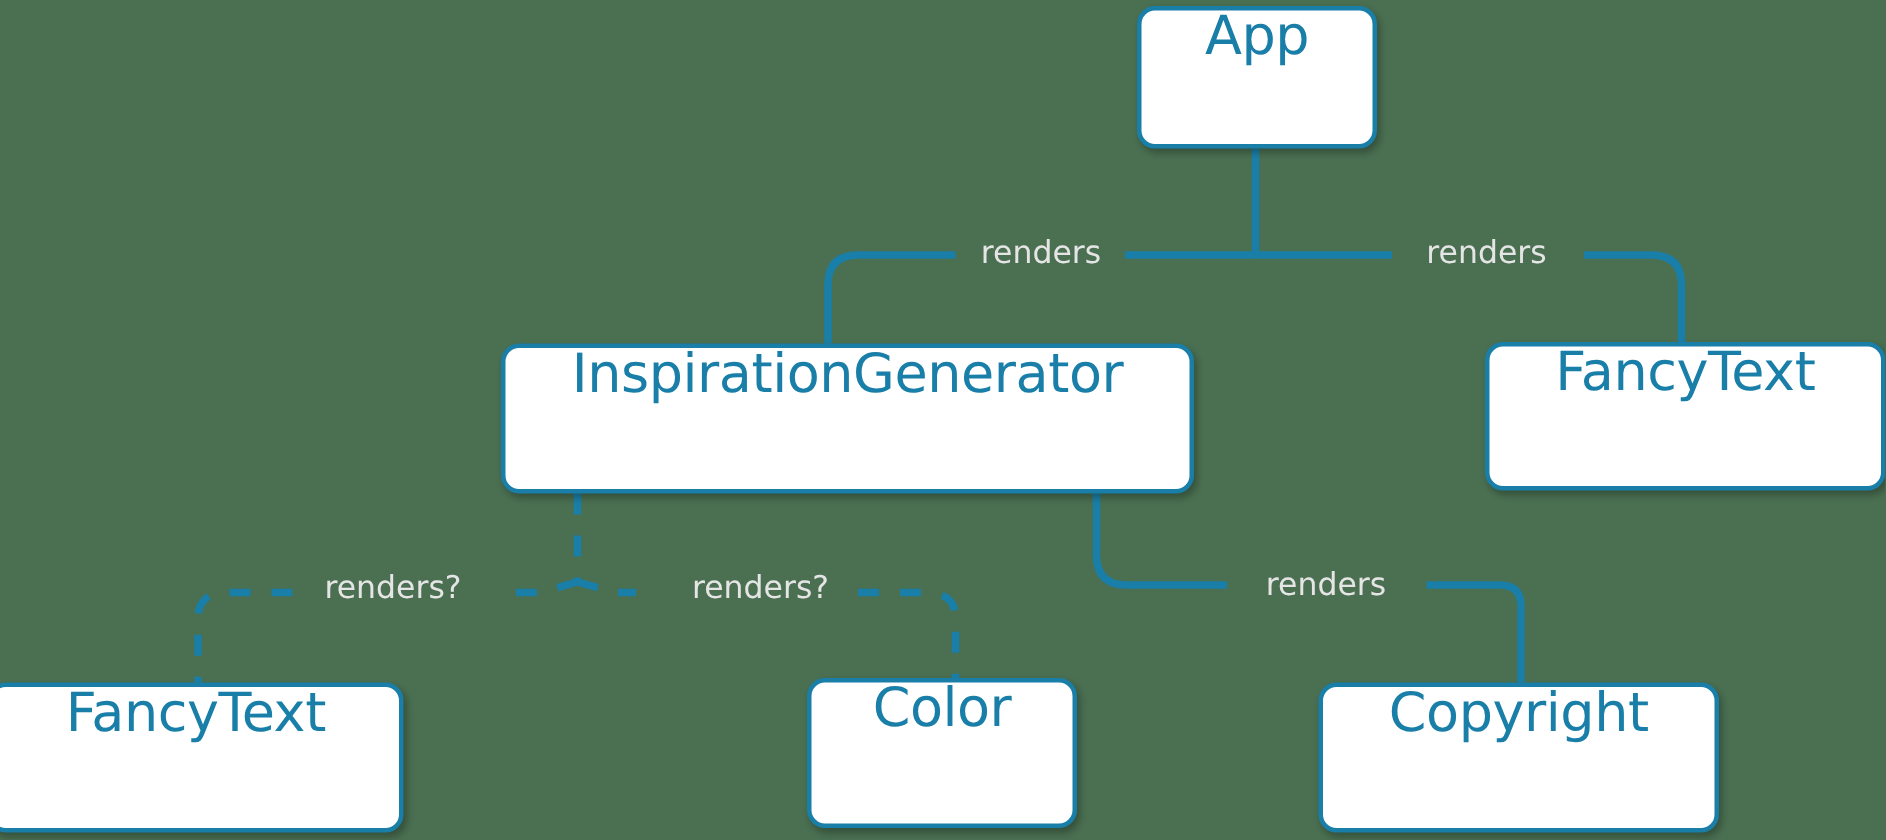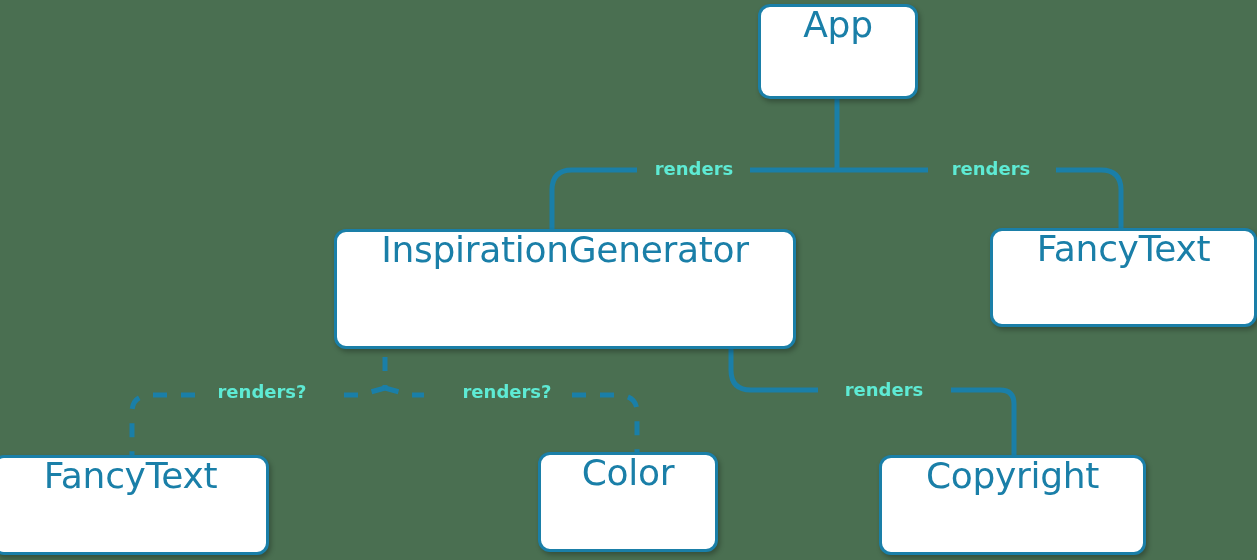--- a/index.html
+++ b/index.html
@@ -36,23 +36,23 @@
   .node-label {
     color: #1a7fa8;
     font-size: 36px;
     font-weight: 400;
     letter-spacing: -0.3px;
     white-space: nowrap;
     line-height: 1;
   }
   .edge-label {
     position: absolute;
-    color: #5eead4;
-    font-size: 18px;
-    font-weight: 700;
+    color: #e5e5e5;
+    font-size: 21px;
+    font-weight: 400;
     white-space: nowrap;
     line-height: 1;
     transform: translate(-50%, -50%);
   }
 </style>
 </head>
 <body>
 
 <div id="diagram-root">
 
@@ -86,21 +86,21 @@
   <div class="edge-label" style="left:694px; top:169px;">renders</div>
   <div class="edge-label" style="left:991px; top:169px;">renders</div>
   <div class="edge-label" style="left:262px; top:392px;">renders?</div>
   <div class="edge-label" style="left:507px; top:392px;">renders?</div>
   <div class="edge-label" style="left:884px; top:390px;">renders</div>
 
   <div class="node" style="left:758px; top:4px; width:160px; height:95px;">
     <span class="node-label">App</span>
   </div>
 
-  <div class="node" style="left:334px; top:229px; width:462px; height:120px;">
+  <div class="node" style="left:334px; top:229px; width:462px; height:100px;">
     <span class="node-label">InspirationGenerator</span>
   </div>
 
   <div class="node" style="left:990px; top:228px; width:267px; height:99px;">
     <span class="node-label">FancyText</span>
   </div>
 
   <div class="node" style="left:-8px; top:455px; width:277px; height:100px;">
     <span class="node-label">FancyText</span>
   </div>

